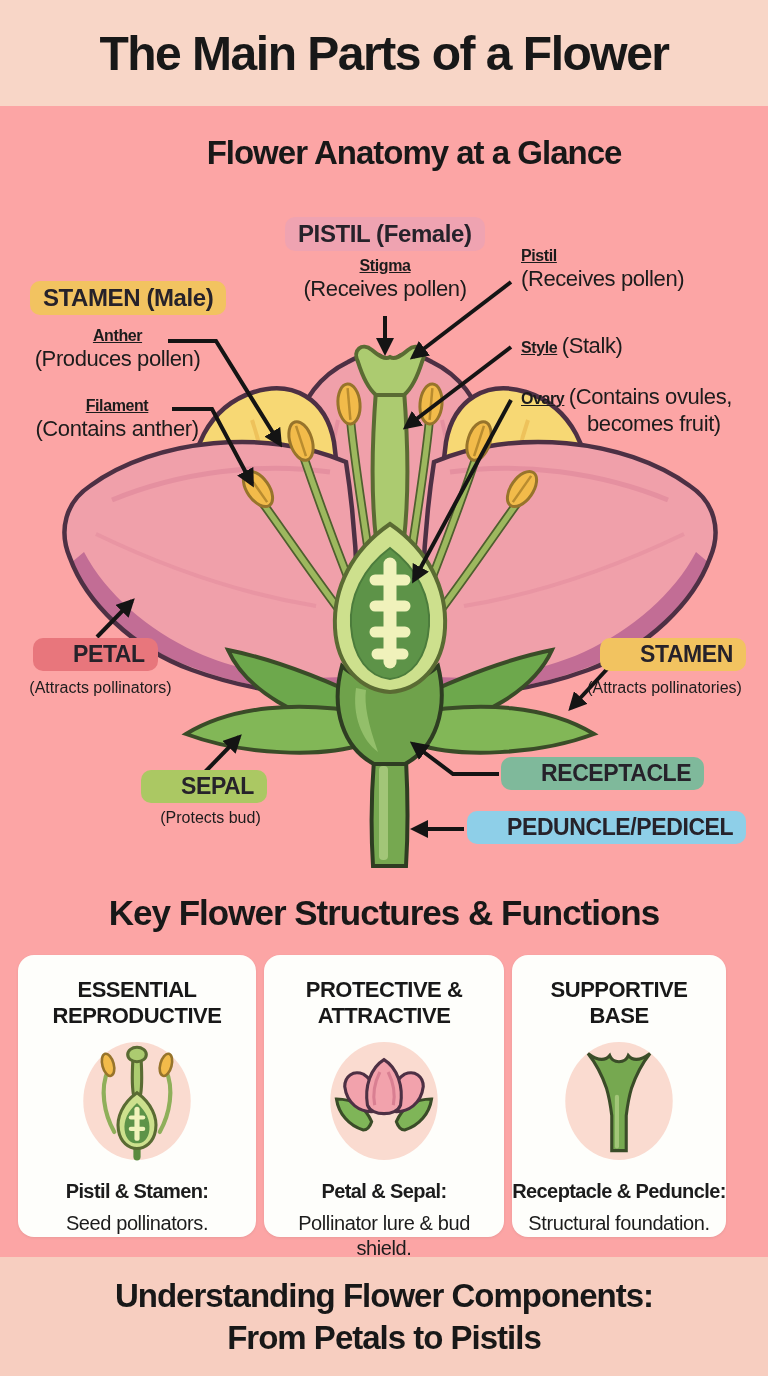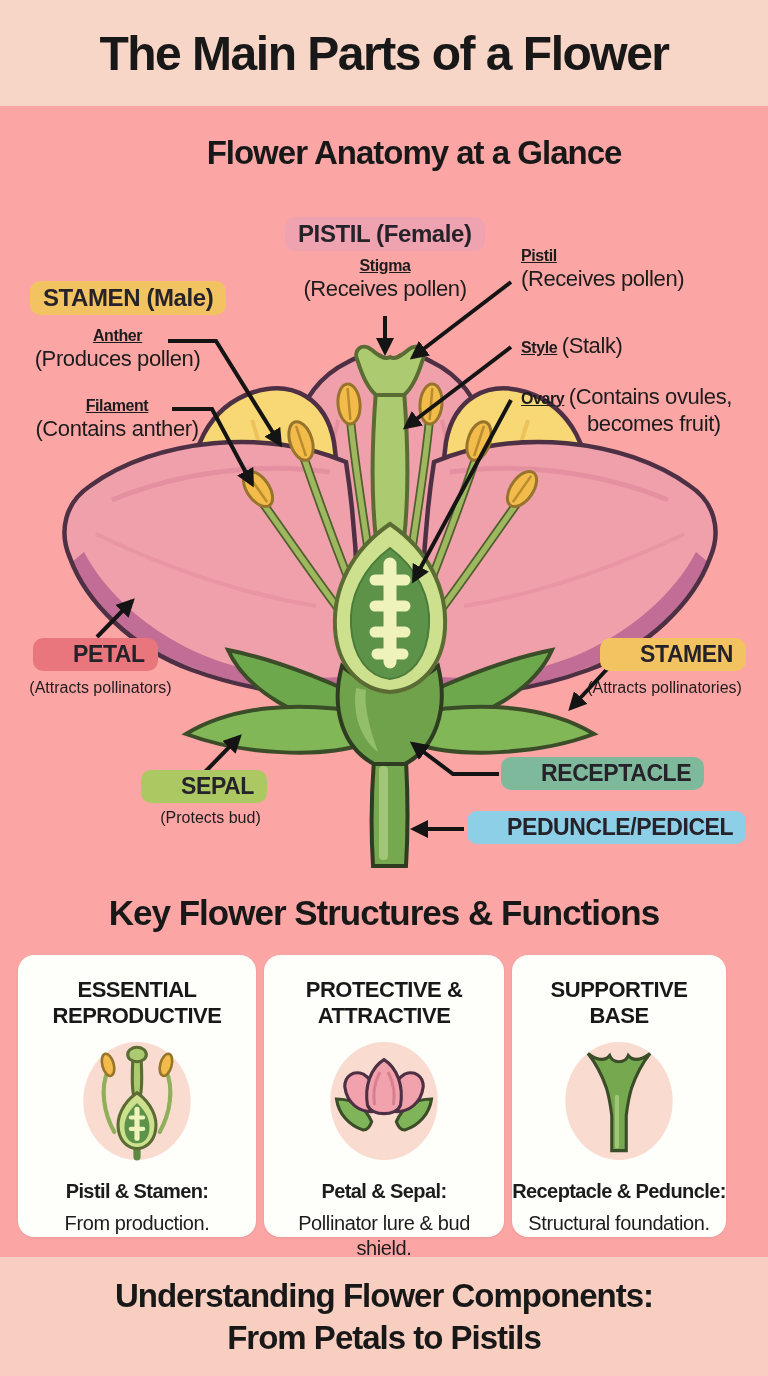--- a/index.html
+++ b/index.html
@@ -226,21 +226,21 @@
           <path d="M60,52 C46,62 40,76 42,88 C44,100 52,106 60,106 C68,106 76,100 78,88 C80,76 74,62 60,52 Z" fill="#cde08d" stroke="#5a6b33" stroke-width="3"></path>
           <path d="M60,62 C51,70 47,79 48,88 C49,97 54,101 60,101 C66,101 71,97 72,88 C73,79 69,70 60,62 Z" fill="#5d9348"></path>
           <g stroke="#f0f2bb" stroke-linecap="round">
             <line x1="60" y1="68" x2="60" y2="96" stroke-width="5"></line>
             <line x1="54" y1="76" x2="66" y2="76" stroke-width="4"></line>
             <line x1="54" y1="87" x2="66" y2="87" stroke-width="4"></line>
           </g>
         </svg>
       </div>
       <div class="card-term">Pistil &amp; Stamen:</div>
-      <div class="card-desc">From production.</div>
+      <div class="card-desc">Seed pollinators.</div>
     </div>
 
     <div class="card card-2">
       <div class="card-title">PROTECTIVE &amp; ATTRACTIVE</div>
       <div class="card-icon">
         <svg width="124" height="124" viewBox="0 0 120 120" xmlns="http://www.w3.org/2000/svg">
           <ellipse cx="60" cy="60" rx="52" ry="57" fill="#fadbd0"></ellipse>
           <path d="M40,88 C26,84 16,72 14,58 C30,58 42,66 48,80 C46,86 43,88 40,88 Z" fill="#7fb558" stroke="#3a4c28" stroke-width="3"></path>
           <path d="M80,88 C94,84 104,72 106,58 C90,58 78,66 72,80 C74,86 77,88 80,88 Z" fill="#7fb558" stroke="#3a4c28" stroke-width="3"></path>
           <path d="M52,70 C36,72 24,62 22,46 C22,36 30,30 40,34 C50,40 55,54 52,70 Z" fill="#f2a2ac" stroke="#4d3044" stroke-width="3"></path>

